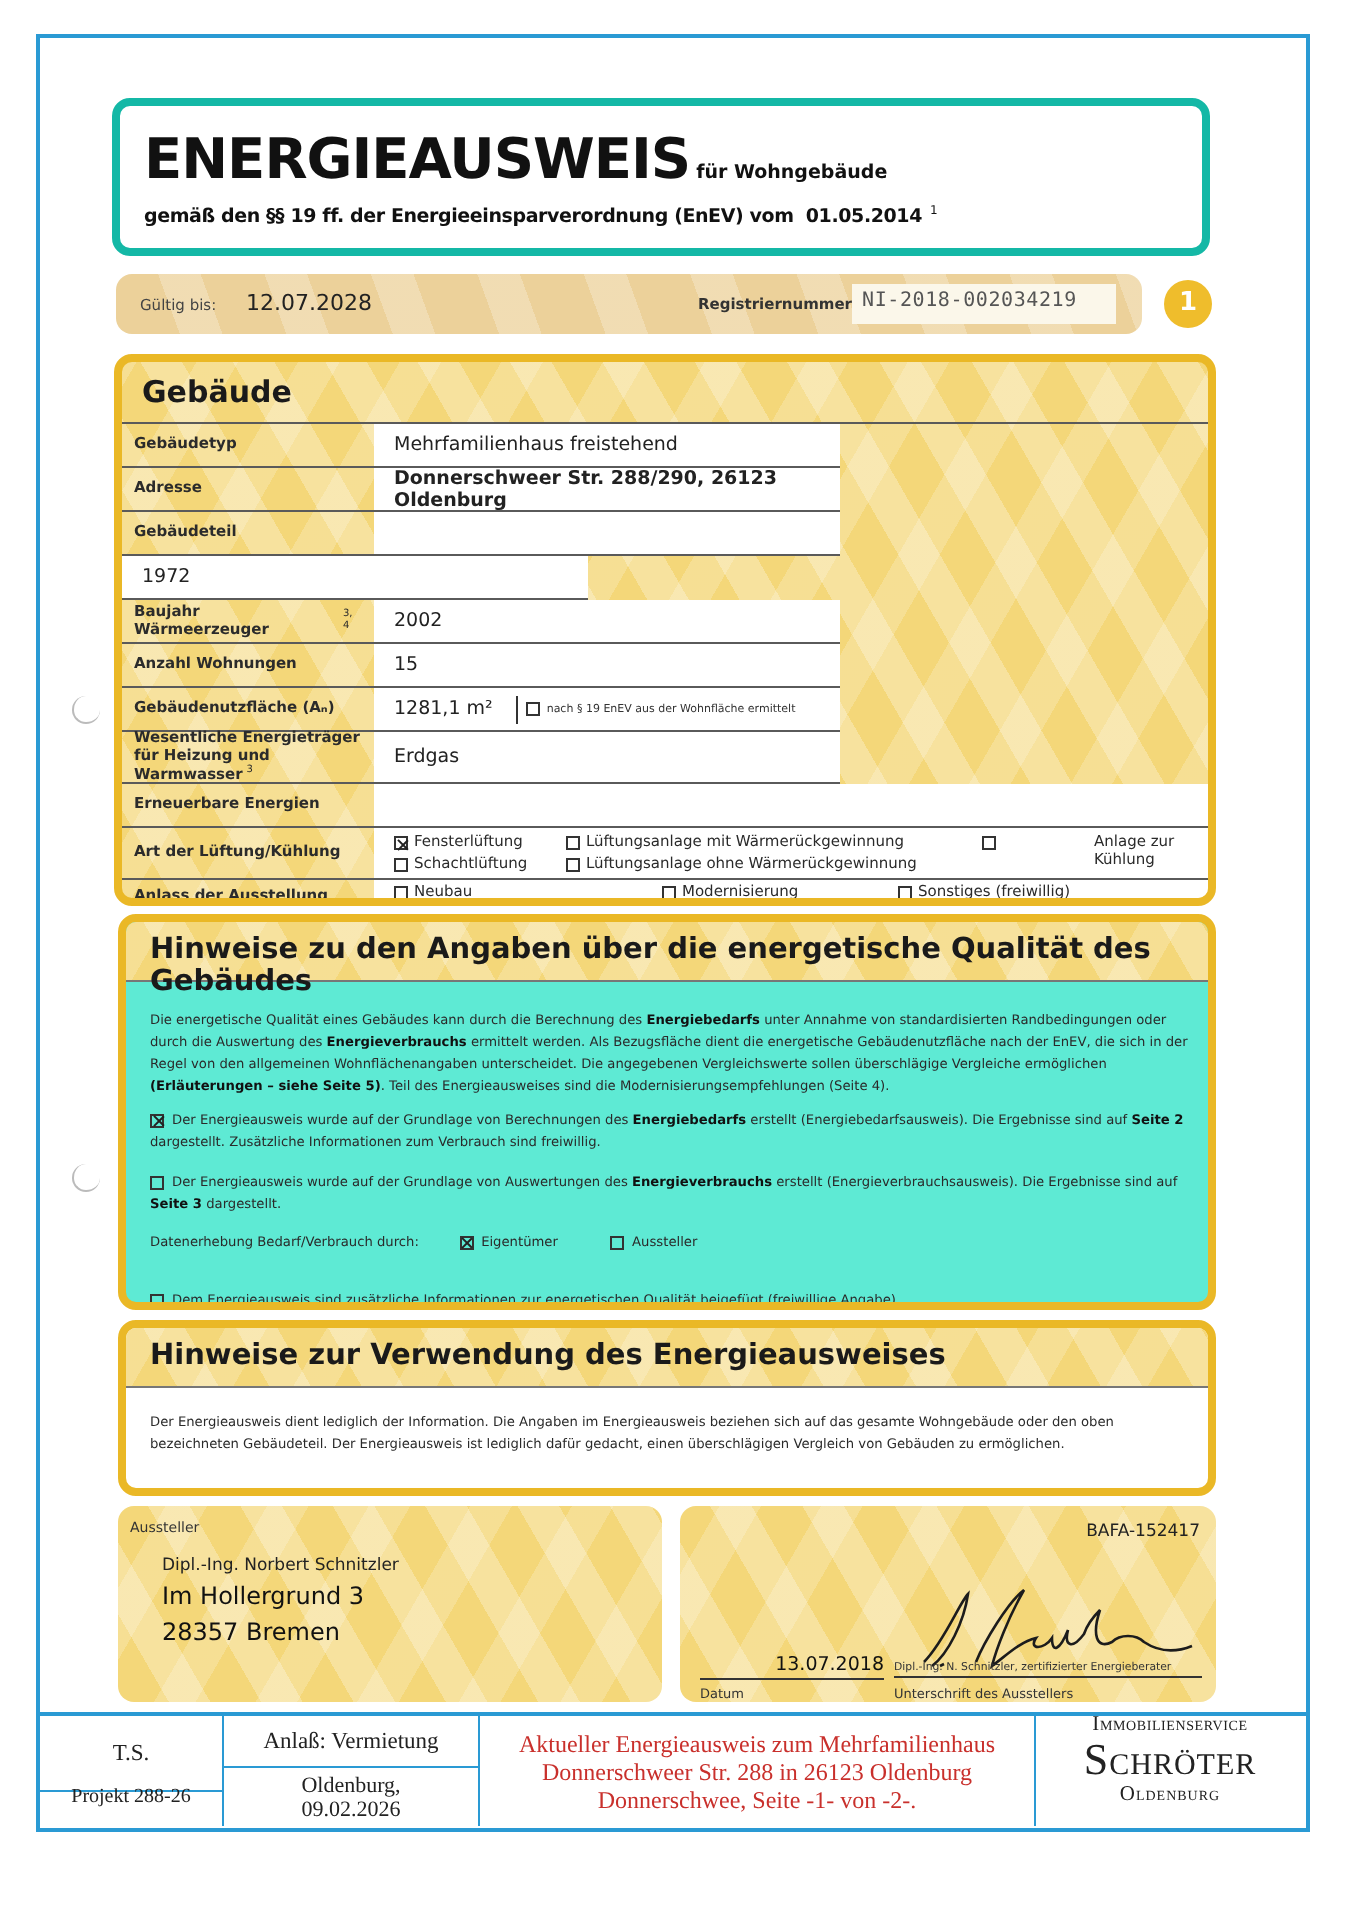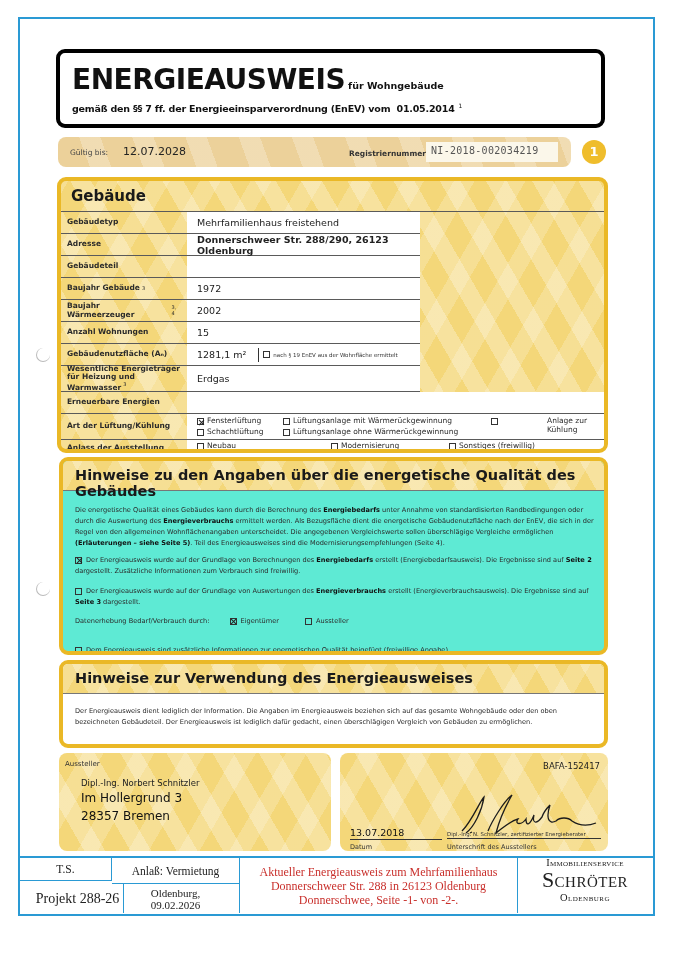--- a/index.html
+++ b/index.html
@@ -14,21 +14,21 @@
       repeating-linear-gradient(-60deg, rgba(255,255,255,0.0) 0px, rgba(255,255,255,0.0) 26px, rgba(255,255,255,0.2) 26px, rgba(255,255,255,0.2) 44px),
       #f4d779;
   }
   .tan-bg {
     background:
       repeating-linear-gradient(70deg, rgba(255,255,255,0.0) 0px, rgba(255,255,255,0.0) 30px, rgba(255,255,255,0.25) 30px, rgba(255,255,255,0.25) 50px),
       #ecd19a;
   }
 
   
-  .title-box { position: absolute; left: 56px; top: 49px; width: 549px; height: 79px; border: 4px solid #000000; border-radius: 9px; background: #fff; }
+  .title-box { position: absolute; left: 56px; top: 49px; width: 549px; height: 79px; border: 4px solid #14b8a6; border-radius: 9px; background: #fff; }
   .title-main { position: absolute; left: 12px; top: 10px; font-family: "DejaVu Sans", sans-serif; font-weight: bold; font-size: 28px; letter-spacing: -0.5px; color: #111; }
   .title-sub { font-size: 9.5px; font-weight: bold; letter-spacing: 0; margin-left: 3px; }
   .title-law { position: absolute; left: 12px; top: 49px; font-size: 9.5px; font-weight: bold; color: #111; white-space: nowrap; letter-spacing: -0.2px; }
   .title-law .sup { font-size: 6px; vertical-align: super; margin-left: 4px; font-weight: normal; }
 
   
   .valid-bar { position: absolute; left: 58px; top: 137px; width: 513px; height: 30px; border-radius: 8px; }
   .valid-label { position: absolute; left: 12px; top: 11px; font-size: 7.5px; color: #444; }
   .valid-date { position: absolute; left: 65px; top: 8px; font-size: 11px; color: #222; }
   .reg-label { position: absolute; left: 291px; top: 10px; font-size: 7.5px; font-weight: bold; color: #333; }
@@ -65,31 +65,31 @@
   .para .cb { margin-right: 4px; }
   .sec-use { left: 59px; top: 660px; width: 549px; height: 88px; background: #fff; }
 
   
   .aus-box { position: absolute; left: 59px; top: 753px; width: 272px; height: 98px; border-radius: 8px; }
   .aus-label { position: absolute; left: 6px; top: 7px; font-size: 7px; color: #333; }
   .aus-name { position: absolute; left: 22px; top: 25px; font-size: 8.5px; color: #222; }
   .aus-line { position: absolute; left: 22px; font-size: 12px; color: #111; }
   .sign-box { position: absolute; left: 340px; top: 753px; width: 268px; height: 98px; border-radius: 8px; }
   .bafa { position: absolute; right: 8px; top: 8px; font-size: 8.5px; color: #222; }
-  .sign-date { position: absolute; left: 10px; top: 74px; font-size: 9.5px; color: #111; border-bottom: 0.8px solid #333; width: 92px; padding-bottom: 1px; }
+  .sign-date { position: absolute; left: 10px; top: 74px; font-size: 9.5px; color: #111; border-bottom: 0.8px solid #333; width: 92px; padding-bottom: 1px; text-align: right; }
   .sign-date-label { position: absolute; left: 10px; top: 90px; font-size: 6.5px; color: #333; }
   .signer-line { position: absolute; left: 107px; top: 78px; width: 154px; font-size: 5.4px; color: #333; border-bottom: 0.8px solid #333; padding-bottom: 1px; white-space: nowrap; }
   .signer-label { position: absolute; left: 107px; top: 90px; font-size: 6.5px; color: #333; }
   .signature { position: absolute; left: 112px; top: 38px; width: 150px; height: 48px; }
 
   
   .footer { position: absolute; left: 18px; top: 856px; width: 637px; height: 60px; border: 2.5px solid #2a9ad4; font-family: "Liberation Serif", serif; }
   .fcell { position: absolute; border-right: 1.5px solid #2a9ad4; display: flex; align-items: center; justify-content: center; text-align: center; color: #222; }
-  .f-ts { left: 0; top: 0; width: 92px; height: 23px; border-bottom: 1.5px solid #2a9ad4; font-size: 11.5px; }
-  .f-proj { left: 12px; top: 26px; width: 92px; height: 29px; font-size: 14px; }
+  .f-ts { left: 0; top: 0; width: 92px; height: 38px; border-bottom: 1.5px solid #2a9ad4; font-size: 11.5px; }
+  .f-proj { left: 0; top: 26px; width: 92px; height: 29px; font-size: 10px; }
   .f-anlass { left: 92px; top: 0; width: 128px; height: 26px; border-bottom: 1.5px solid #2a9ad4; font-size: 11.5px; }
   .f-place { left: 92px; top: 26px; width: 128px; height: 29px; font-size: 11px; line-height: 12px; flex-direction: column; }
   .f-desc { left: 220px; top: 0; width: 278px; height: 55px; color: #c9302c; font-size: 12px; line-height: 14px; flex-direction: column; }
   .f-logo { left: 498px; top: 0; width: 134px; height: 44px; border-right: none; flex-direction: column; color: #222; }
   .logo-1 { font-size: 10.5px; font-variant: small-caps; letter-spacing: 0.3px; line-height: 12px; }
   .logo-2 { font-size: 22px; font-variant: small-caps; letter-spacing: 0.5px; line-height: 22px; }
   .logo-3 { font-size: 10.5px; font-variant: small-caps; letter-spacing: 0.5px; line-height: 13px; }
 
   .punch { position: absolute; width: 14px; height: 14px; border-left: 1.2px solid #bbb; border-bottom: 1.2px solid #bbb; border-radius: 50%; }
 </style>
@@ -99,21 +99,21 @@
 <div class="frame"></div>
 
 <span class="punch" style="left:36px;top:348px;"></span>
 <span class="punch" style="left:36px;top:582px;"></span>
 
 <div class="title-box">
   <div class="title-main">
     <span>ENERGIEAUSWEIS</span><span class="title-sub">für Wohngebäude</span>
   </div>
   <div class="title-law">
-    <span>gemäß den §§ 7 ff. der Energieeinsparverordnung (EnEV) vom</span>
+    <span>gemäß den §§ 19 ff. der Energieeinsparverordnung (EnEV) vom</span>
     <span style="margin-left:3px;">01.05.2014</span><span class="sup">1</span>
   </div>
 </div>
 
 <div class="valid-bar tan-bg">
   <span class="valid-label">Gültig bis:</span>
   <span class="valid-date">12.07.2028</span>
   <span class="reg-label"><span>Registriernummer</span><span class="reg-sup">2</span></span>
   <span class="reg-value">NI-2018-002034219</span>
 </div>
@@ -128,24 +128,20 @@
   </div>
   <div class="bt-row" style="top:53px;">
     <div class="bt-label">Adresse</div>
     <div class="bt-value short bold">Donnerschweer Str. 288/290, 26123 Oldenburg</div>
   </div>
   <div class="bt-row" style="top:75px;">
     <div class="bt-label">Gebäudeteil</div>
     <div class="bt-value short"></div>
   </div>
   <div class="bt-row" style="top:97px;">
-    <div class="bt-label">
-        <span>Baujahr Gebäude</span>
-        <span class="sup" style="margin-left:2px;">3</span>
-      </div>
     <div class="bt-value short">1972</div>
   </div>
   <div class="bt-row" style="top:119px;">
     <div class="bt-label">
         <span>Baujahr Wärmeerzeuger</span>
         <span class="sup" style="margin-left:2px;">3, 4</span>
       </div>
     <div class="bt-value short">2002</div>
   </div>
   <div class="bt-row" style="top:141px;">

